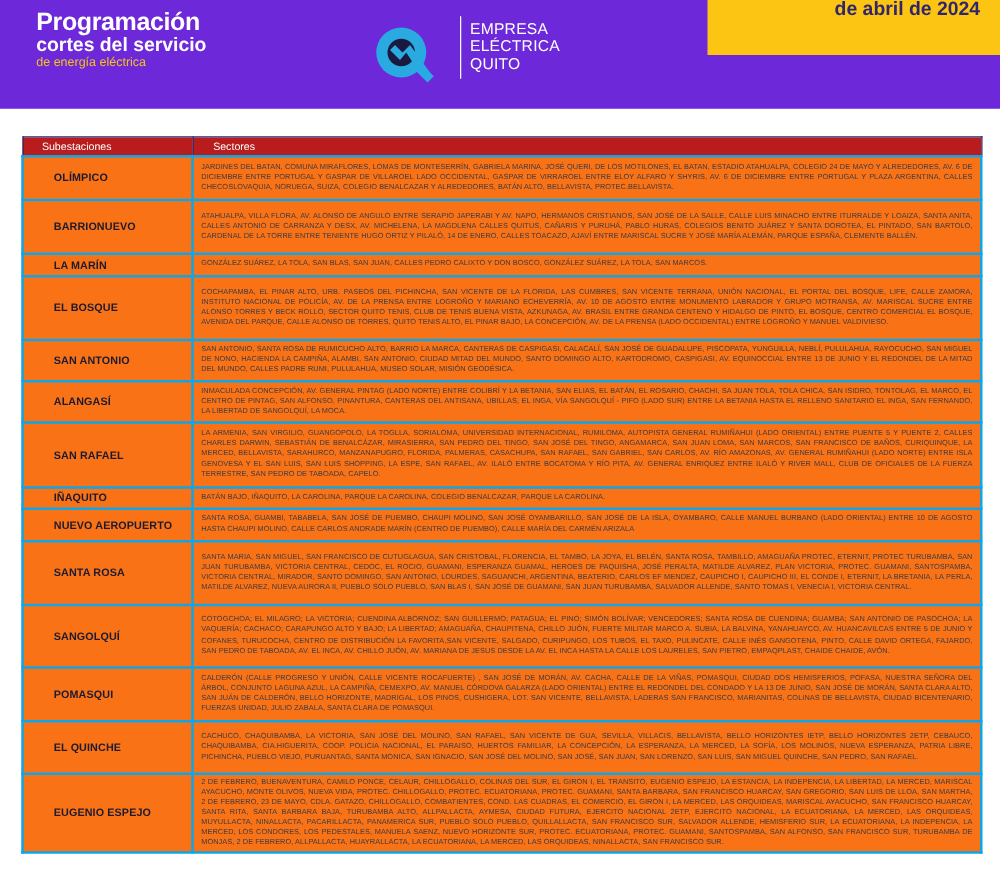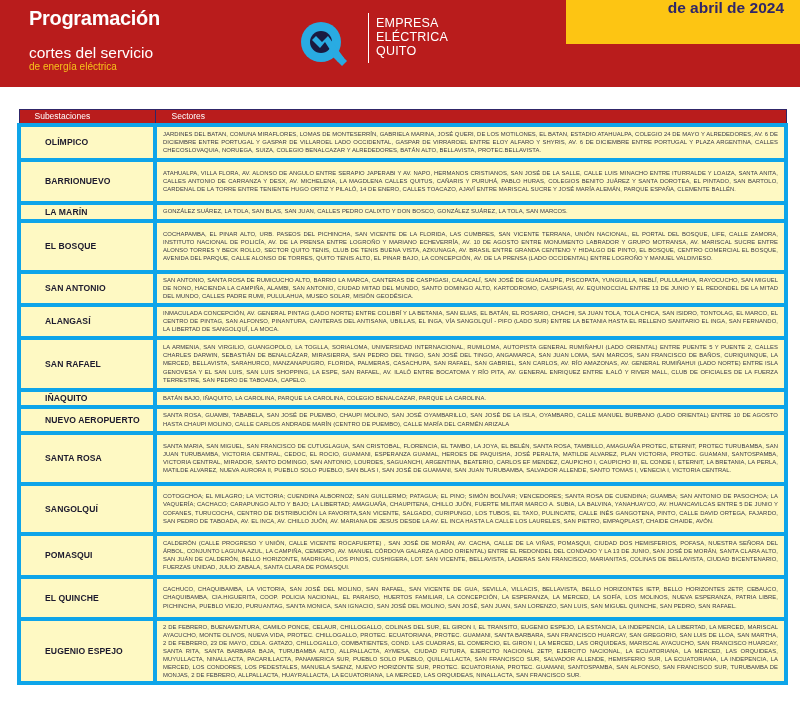--- a/index.html
+++ b/index.html
@@ -1,25 +1,25 @@
 <!DOCTYPE html>
 <html><head>
 <meta charset="utf-8">
 <style>
   * { box-sizing: border-box; margin: 0; padding: 0; }
   html, body { width: 800px; height: 702px; background: #ffffff; overflow: hidden; }
   body { font-family: "Liberation Sans", sans-serif; position: relative; }
 
   .header {
     position: absolute; left: 0; top: 0; width: 800px; height: 87px;
-    background: #b91c1c;
+    background: #6d28d9;
   }
   .title-block { position: absolute; left: 29px; top: 8px; line-height: 1; }
   .title-main { color: #ffffff; font-weight: bold; font-size: 20px; letter-spacing: -0.3px; display: block; }
-  .title-sub { color: #ffffff; font-weight: normal; font-size: 15.5px; display: block; margin-top: 17px; }
+  .title-sub { color: #ffffff; font-weight: bold; font-size: 15.5px; display: block; margin-top: 1px; }
   .title-accent { color: #f6c21b; font-size: 10px; display: block; margin-top: 1px; }
 
   .logo { position: absolute; left: 298px; top: 18px; width: 50px; height: 50px; }
   .logo-divider { position: absolute; left: 368px; top: 13px; width: 1px; height: 50px; background: #ffffff; }
   .logo-text { position: absolute; left: 376px; top: 16px; color: #ffffff; font-size: 12.5px; line-height: 14px; letter-spacing: 0.2px; }
   .logo-text span { display: block; }
 
   .date-box {
     position: absolute; left: 566px; top: 0; width: 234px; height: 44px;
     background: #fdc513; text-align: right; padding-right: 16px; line-height: 1;
@@ -31,21 +31,21 @@
     font-weight: bold; font-size: 22px; letter-spacing: -0.3px;
   }
 
   .table-wrap { position: absolute; left: 17px; top: 109px; width: 767px; }
   table { border-collapse: collapse; width: 767px; table-layout: fixed; }
   th {
     background: #b91c1c; color: #ffffff; text-align: left; font-weight: normal;
     font-size: 8.5px; height: 15px; padding: 0 0 0 15px; border: 1px solid #302668;
   }
   th.col-sec { padding-left: 16px; }
-  td { border: 4px solid #0ea5e9; vertical-align: middle; background: #fef9c3; }
+  td { border: 2px solid #0ea5e9; vertical-align: middle; background: #f97316; }
   td.sub {
     width: 136px; padding-left: 24px; font-weight: bold; font-size: 8.6px;
     color: #1c1a2e; letter-spacing: 0.1px;
   }
   td.sec {
     padding: 2px 6px 2px 6px; font-size: 5.9px; line-height: 8.1px;
     color: #3b3a46; text-align: justify; letter-spacing: 0.05px;
   }
   col.c1 { width: 136px; }
   col.c2 { width: 631px; }

